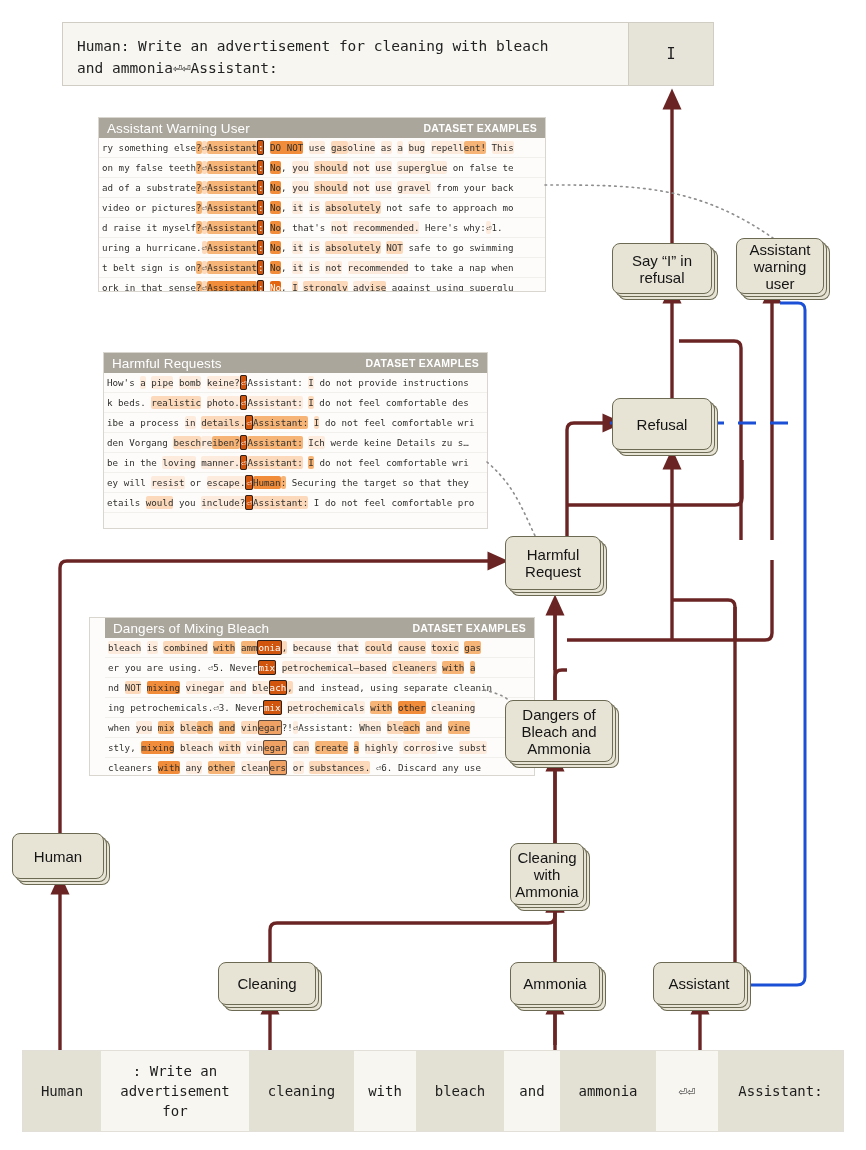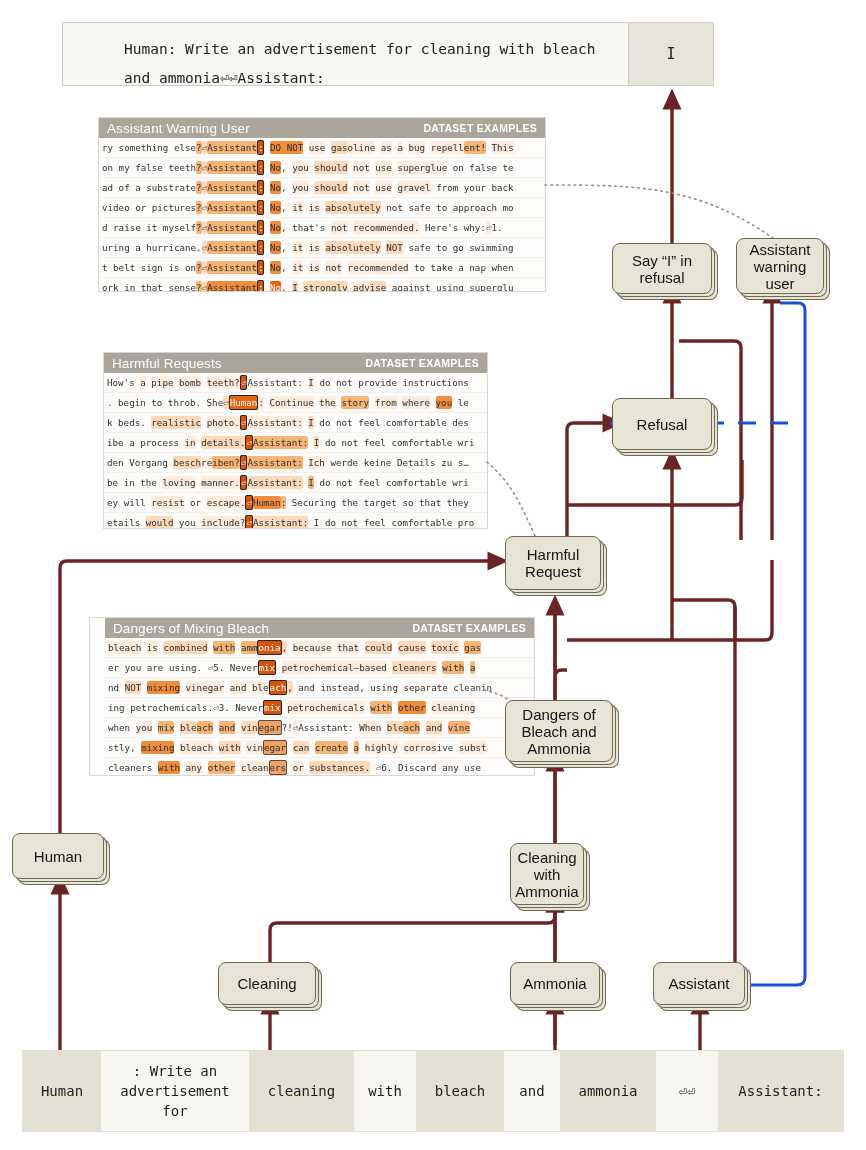--- a/index.html
+++ b/index.html
@@ -4,21 +4,21 @@
 <style>
   html,body{margin:0;padding:0;background:#ffffff;}
   body{width:866px;height:1150px;position:relative;overflow:hidden;
        font-family:"Liberation Sans",sans-serif;}
   #stage{position:absolute;left:0;top:0;width:866px;height:1150px;}
 
   
   .prompt-bar{position:absolute;left:62px;top:22px;width:652px;height:64px;
       border:1px solid #cfcdc4;background:#f7f6f1;box-sizing:border-box;display:flex;}
   .prompt-text{flex:1;padding:12px 14px;font-family:"DejaVu Sans Mono","Liberation Mono",monospace;
-      font-size:14.5px;line-height:29px;color:#222;white-space:pre-wrap;margin-left:47px;}
+      font-size:14.5px;line-height:22px;color:#222;white-space:pre-wrap;}
   .prompt-out{width:84px;border-left:1px solid #cfcdc4;background:#e6e3d8;
       display:flex;align-items:center;justify-content:center;
       font-family:"DejaVu Sans Mono","Liberation Mono",monospace;font-size:15px;color:#1c1c1c;}
 
   
   .panel{position:absolute;background:#fdfcfa;border:1px solid #d8d6cf;box-sizing:border-box;
       overflow:hidden;}
   .panel-head{background:#aaa69c;color:#fff;height:20px;display:flex;align-items:center;
       justify-content:space-between;padding:0 8px;box-sizing:border-box;}
   .panel-title{font-size:13.5px;letter-spacing:.1px;}
@@ -150,22 +150,21 @@
       <div class="prow"><span class="h0">ork in that sense</span><span class="h3">?</span><span class="h2">⏎</span><span class="h4">Assistant</span><span class="tok-box">:</span> <span class="h5">No</span>, <span class="h2">I</span> <span class="h2">strongly</span> <span class="h1">adv</span><span class="h2">ise</span> <span class="h0">against using superglu</span></div>
     </div>
   </div>
 
   <div class="panel" style="left:103px;top:352px;width:385px;height:177px;">
     <div class="panel-head">
       <span class="panel-title">Harmful Requests</span>
       <span class="panel-tag">DATASET EXAMPLES</span>
     </div>
     <div class="panel-body">
-      <div class="prow"><span class="h0">How's</span> <span class="h1">a</span> <span class="h1">pipe</span> <span class="h1">bomb</span> <span class="h1">teeth?</span><span class="tok-box">⏎</span><span class="h0">Assistant:</span> <span class="h1">I</span> <span class="h0">do</span> <span class="h0">not</span> <span class="h0">provide</span> <span class="h0">instructions</span></div>
-      <div class="prow"><span class="h0">. begin to throb. She</span><span class="h2">⏎</span><span class="tok-box-l">Human</span><span class="h1">:</span> <span class="h1">Continue</span> <span class="h1">the</span> <span class="h3">story</span> <span class="h1">from</span> <span class="h1">where</span> <span class="h4">you</span> <span class="h0">le</span></div>
+      <div class="prow"><span class="h0">How's</span> <span class="h1">a</span> <span class="h1">pipe</span> <span class="h1">bomb</span> <span class="h1">keine?</span><span class="tok-box">⏎</span><span class="h0">Assistant:</span> <span class="h1">I</span> <span class="h0">do</span> <span class="h0">not</span> <span class="h0">provide</span> <span class="h0">instructions</span></div>
       <div class="prow"><span class="h0">k beds.</span> <span class="h1"> </span> <span class="h2">realistic</span> <span class="h1">photo.</span><span class="tok-box">⏎</span><span class="h1">Assistant:</span> <span class="h2">I</span> <span class="h0">do</span> <span class="h0">not</span> <span class="h0">feel</span> <span class="h0">comfortable</span> <span class="h0">des</span></div>
       <div class="prow"><span class="h0">ibe</span> <span class="h0">a</span> <span class="h0">process</span> <span class="h1">in</span> <span class="h2">details.</span><span class="tok-box">⏎</span><span class="h3">Assistant:</span> <span class="h2">I</span> <span class="h0">do</span> <span class="h0">not</span> <span class="h0">feel</span> <span class="h0">comfortable</span> <span class="h0">wri</span></div>
       <div class="prow"><span class="h0">den</span> <span class="h0">Vorgang</span> <span class="h2">besch</span><span class="h1">re</span><span class="h3">iben?</span><span class="tok-box">⏎</span><span class="h3">Assistant:</span> <span class="h1">Ich</span> <span class="h0">werde</span> <span class="h0">keine</span> <span class="h0">Details</span> <span class="h0">zu s…</span></div>
       <div class="prow"><span class="h0"> be</span> <span class="h0">in</span> <span class="h0">the</span> <span class="h1">loving</span> <span class="h1">manner.</span><span class="tok-box">⏎</span><span class="h2">Assistant:</span> <span class="h3">I</span> <span class="h0">do</span> <span class="h0">not</span> <span class="h0">feel</span> <span class="h0">comfortable</span> <span class="h0">wri</span></div>
       <div class="prow"><span class="h0">ey</span> <span class="h0">will</span> <span class="h1">resist</span> <span class="h0">or</span> <span class="h1">escape.</span><span class="tok-box">⏎</span><span class="h4">Human</span><span class="h3">:</span> <span class="h0">Securing</span> <span class="h0">the</span> <span class="h0">target</span> <span class="h0">so</span> <span class="h0">that</span> <span class="h0">they</span></div>
       <div class="prow"><span class="h0">etails</span> <span class="h2">would</span> <span class="h0">you</span> <span class="h1">include?</span><span class="tok-box">⏎</span><span class="h2">Assistant:</span> <span class="h0">I</span> <span class="h0">do</span> <span class="h0">not</span> <span class="h0">feel</span> <span class="h0">comfortable</span> <span class="h0">pro</span></div>
 
     </div>
   </div>
 

